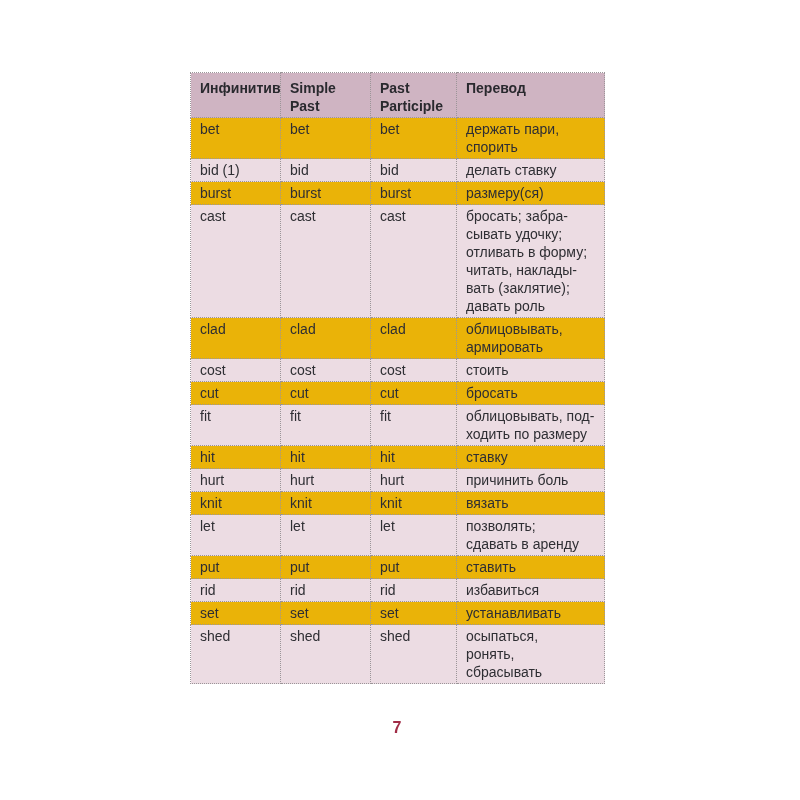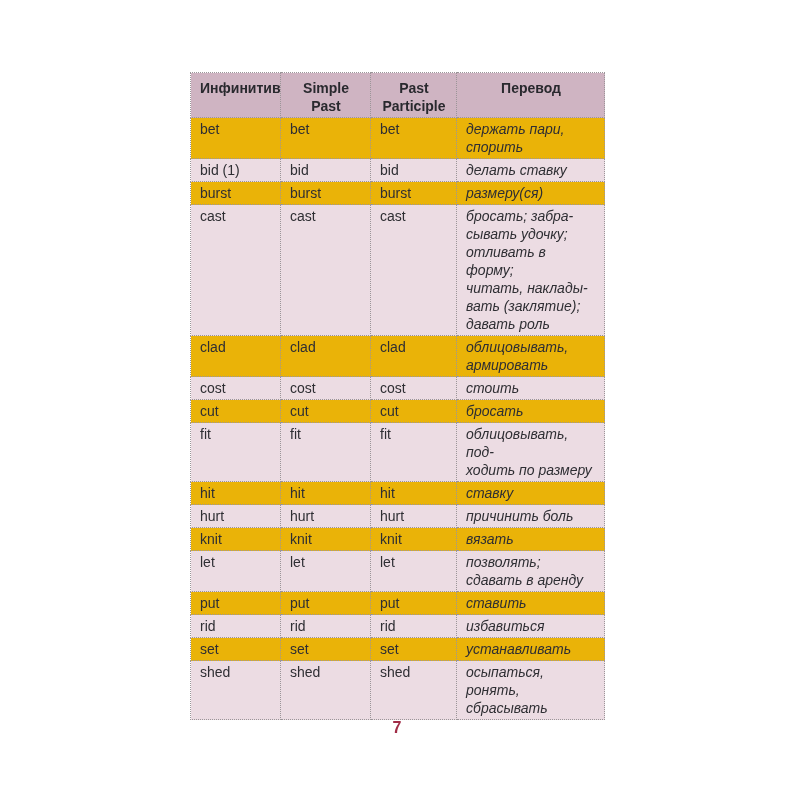--- a/index.html
+++ b/index.html
@@ -33,25 +33,24 @@
     vertical-align: top;
     text-align: left;
     white-space: pre-line;
     padding: 2px 8px 2px 9px;
   }
   table.verbs th {
     background: #cfb4c2;
     font-weight: bold;
     padding-top: 6px;
     color: #29292e;
-    text-align: center;
   }
   table.verbs tbody tr { background: #eab308; }
   table.verbs tbody tr:nth-child(even) { background: #ecdce3; }
-  table.verbs td.translation { font-style: italic; }
+  table.verbs td.translation { }
   .page-number {
     position: absolute;
     left: 190px; top: 719px;
     width: 414px;
     text-align: center;
     font-weight: bold;
     font-size: 16px;
     color: #a02c46;
   }
 </style>

